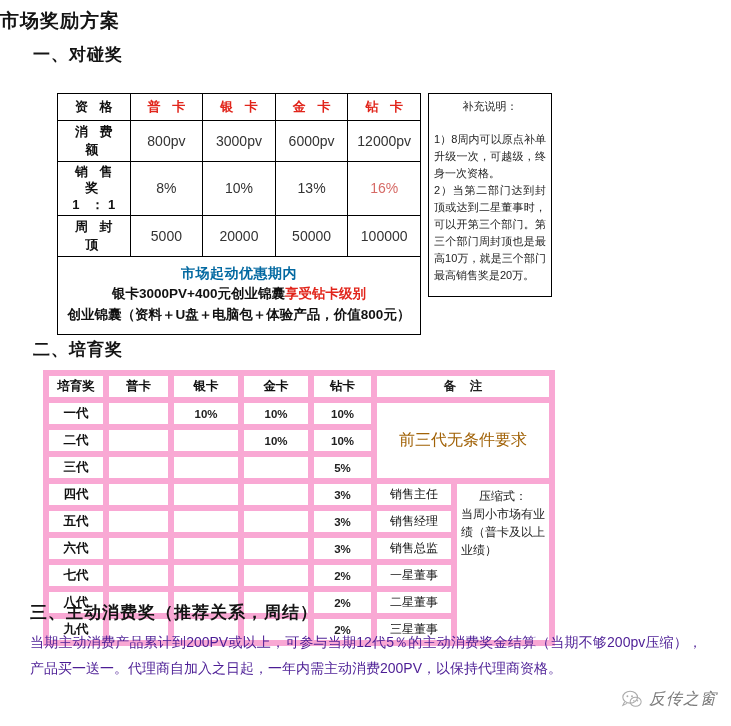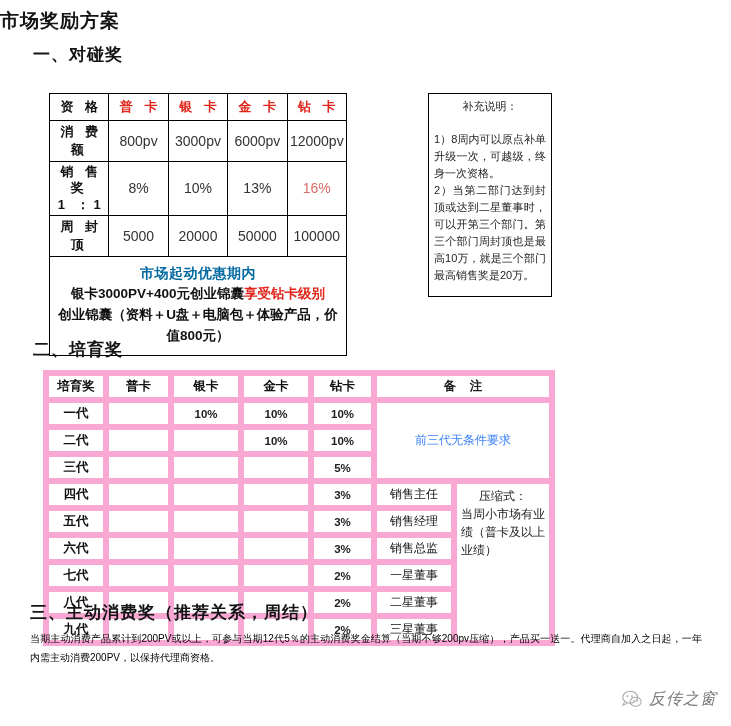--- a/index.html
+++ b/index.html
@@ -52,22 +52,23 @@
 
   
   .t1-wrap {
     position: absolute;
     top: 93px;
     left: 49px;
     width: 362px;
   }
   table.t1 {
     border-collapse: collapse;
-    width: 298px;
+    width: 364px;
     table-layout: fixed;
+    margin-left: 8px;
   }
   table.t1 td {
     border: 1px solid #000;
     text-align: center;
     vertical-align: middle;
     font-size: 13px;
     padding: 2px 1px;
     color: #222;
     height: 27px;
   }
@@ -173,22 +174,22 @@
     font-size: 11.5px;
     color: #222;
   }
   table.t2 td.remark-head {
     font-weight: bold;
     font-size: 12.5px;
     letter-spacing: 5px;
     text-indent: 5px;
   }
   table.t2 td.remark-merge {
-    font-size: 12px;
-    color: #3b82f6;
+    font-size: 16px;
+    color: #a16207;
   }
   table.t2 td.title-cell {
     font-size: 12px;
     font-weight: normal;
     color: #111;
   }
   table.t2 td.compress {
     font-size: 12px;
     line-height: 1.5;
     text-align: left;
@@ -200,23 +201,23 @@
     display: block;
     text-align: center;
   }
 
   
   .body-text {
     position: absolute;
     top: 630px;
     left: 30px;
     width: 672px;
-    font-size: 10px;
+    font-size: 14px;
     line-height: 1.85;
-    color: #000000;
+    color: #4c1d95;
     text-align: justify;
   }
 
   
   .watermark {
     position: absolute;
     right: 14px;
     bottom: 16px;
     display: flex;
     align-items: center;

